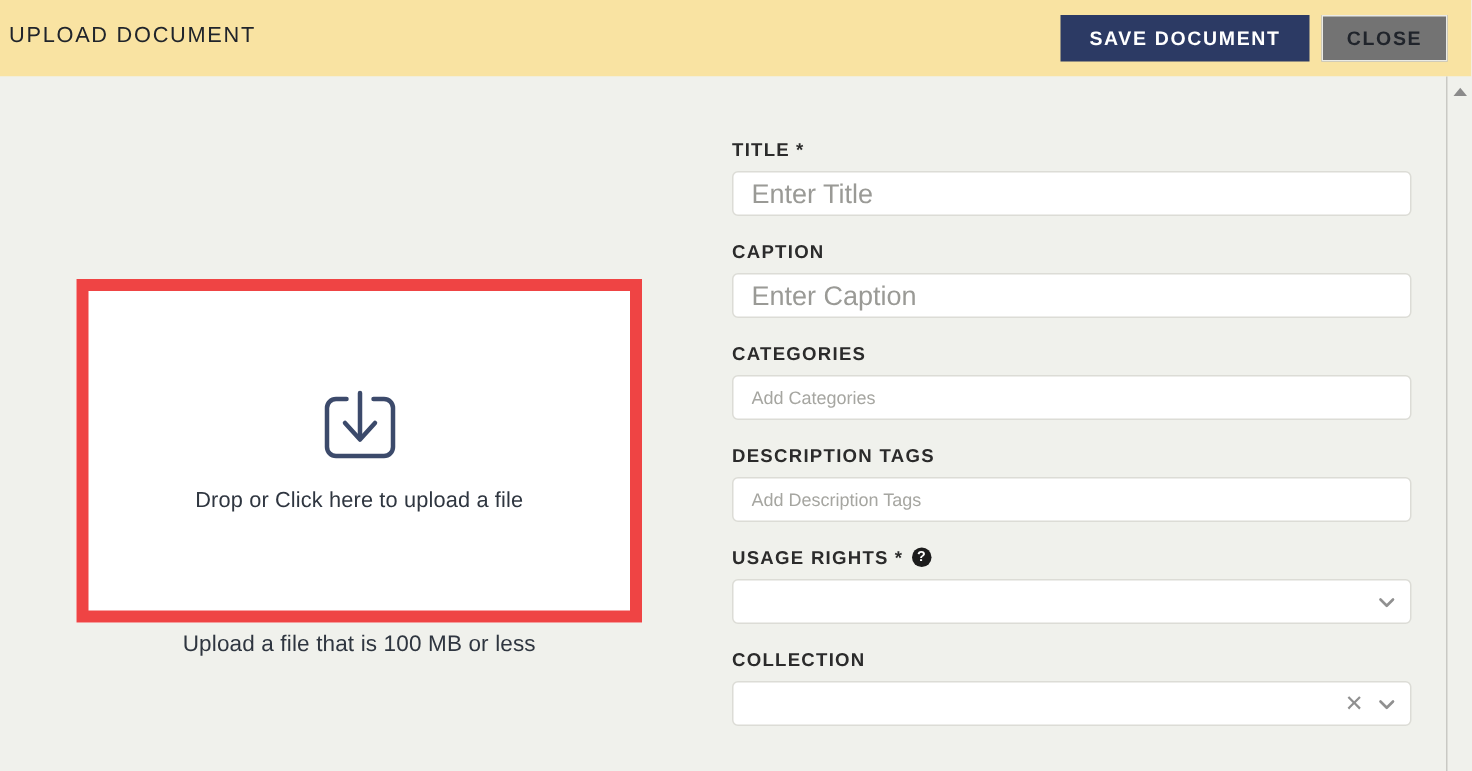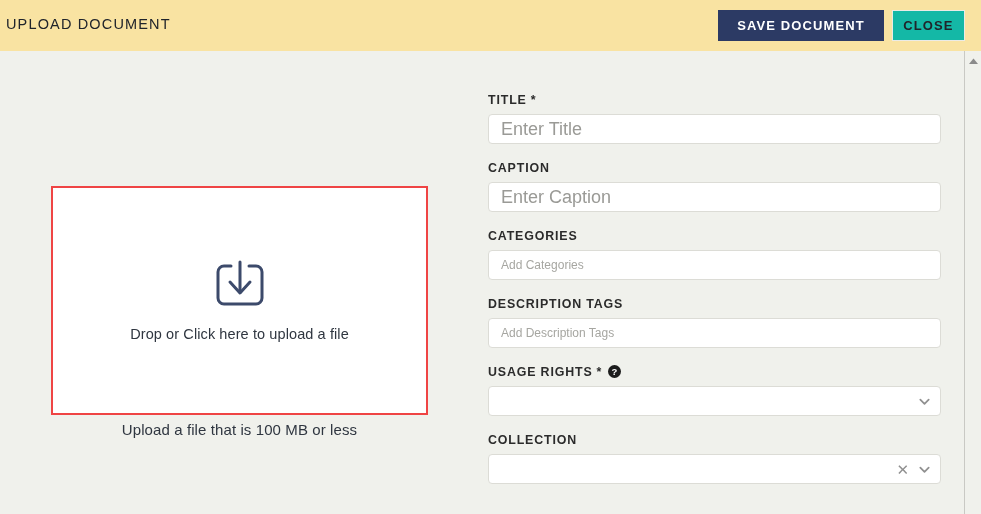--- a/index.html
+++ b/index.html
@@ -63,23 +63,23 @@
     line-height: 1;
     padding: 0;
   }
   .btn-save {
     width: 166px;
     height: 31px;
     background: #2c3a64;
     color: #ffffff;
   }
   .btn-close {
-    width: 73px;
+    width: 84px;
     height: 31px;
-    background: #14b8a6;
+    background: #737373;
     color: #20242b;
     border: 1px solid #ebebe6;
   }
 
   
   .body-area {
     position: absolute;
     left: 0;
     top: 51px;
     width: 964px;
@@ -92,21 +92,21 @@
     position: absolute;
     left: 51px;
     top: 135px;
     width: 377px;
   }
   .dropzone {
     width: 377px;
     height: 229px;
     box-sizing: border-box;
     background: #ffffff;
-    border: 2px solid #ef4444;
+    border: 8px solid #ef4444;
     display: flex;
     flex-direction: column;
     align-items: center;
     justify-content: center;
   }
   .dropzone-icon {
     width: 54px;
     height: 50px;
     display: block;
     margin-bottom: 16px;

